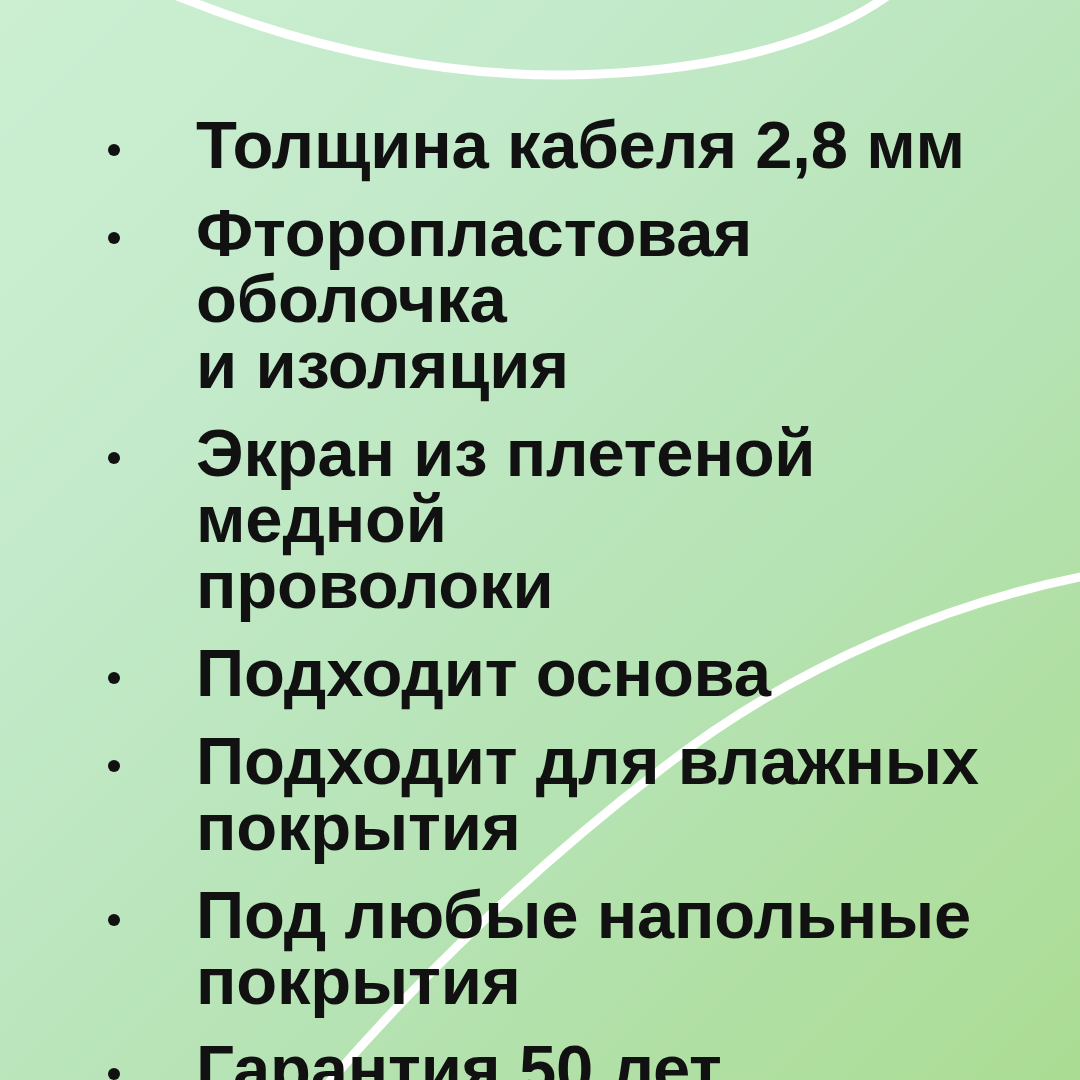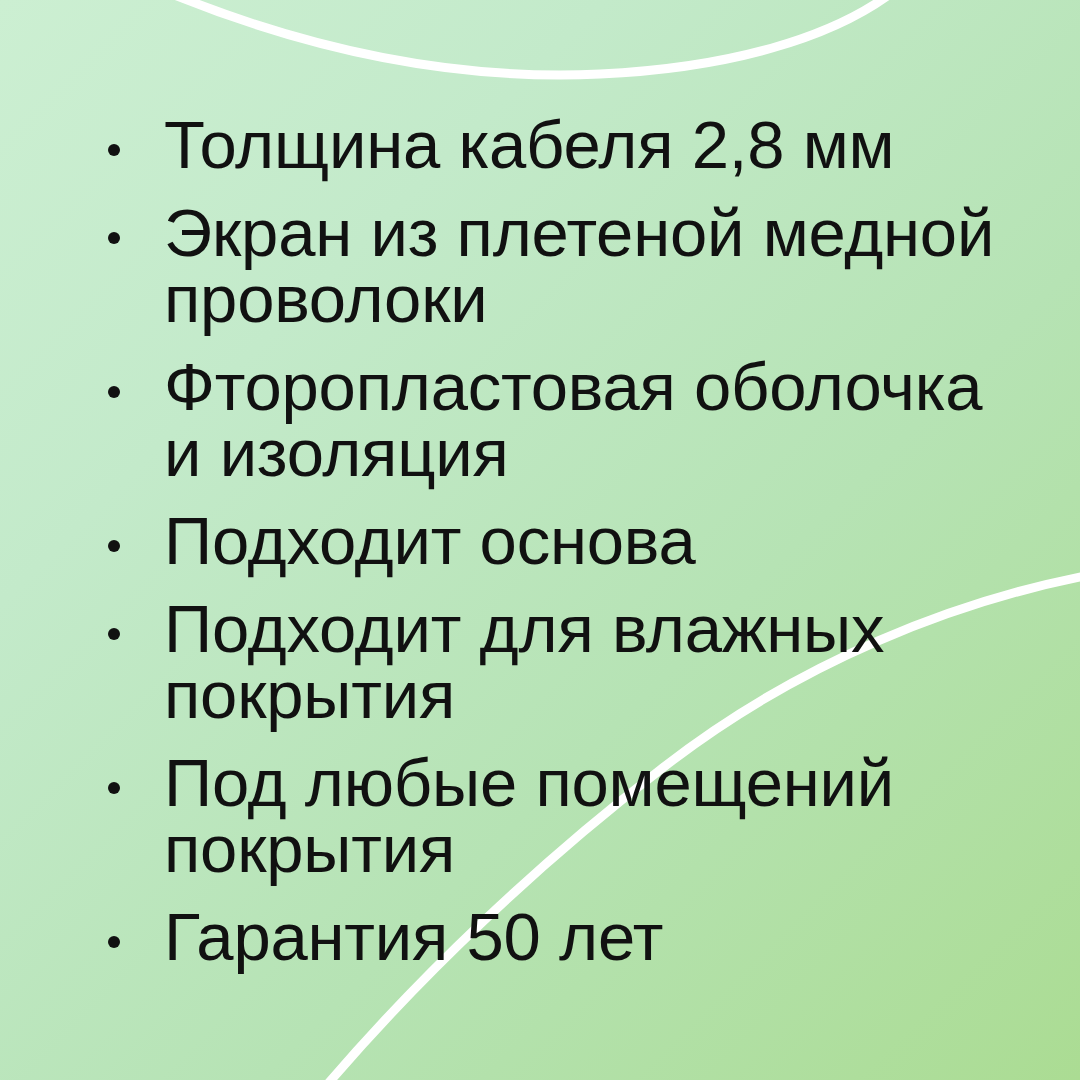--- a/index.html
+++ b/index.html
@@ -61,23 +61,24 @@
     background: #111111;
     margin-top: 32px;
     margin-right: 44px;
   }
 
   .bullet-text {
     flex: 1 1 auto;
     font-size: 67px;
     line-height: 66px;
     color: #111111;
-    font-weight: 400;
+    font-weight: 700;
     letter-spacing: -0.2px;
     white-space: pre-line;
+    margin-left: 32px;
   }
 </style>
 </head>
 <body>
 
 <div id="slide">
 
   <svg id="decor-curves" viewBox="0 0 1080 1080" preserveAspectRatio="none" aria-hidden="true">
     <path d="M 172 -6 C 330 58 470 80 600 74 C 730 68 830 38 890 -6" fill="none" stroke="#FFFFFF" stroke-width="9" stroke-linecap="round"></path>
     <path d="M 1090 575 C 960 600 800 660 660 770 C 540 862 420 976 326 1086" fill="none" stroke="#FFFFFF" stroke-width="9" stroke-linecap="round"></path>
@@ -85,44 +86,44 @@
 
   <ul id="bullet-list">
 
     <li class="bullet-item">
       <span class="bullet-dot"></span>
       <span class="bullet-text">Толщина кабеля 2,8 мм</span>
     </li>
 
     <li class="bullet-item">
       <span class="bullet-dot"></span>
-      <span class="bullet-text">Экран из плетеной медной
-проволоки</span>
+      <span class="bullet-text">Фторопластовая оболочка
+и изоляция</span>
     </li>
 
     <li class="bullet-item">
       <span class="bullet-dot"></span>
-      <span class="bullet-text">Фторопластовая оболочка
-и изоляция</span>
+      <span class="bullet-text">Экран из плетеной медной
+проволоки</span>
     </li>
 
     <li class="bullet-item">
       <span class="bullet-dot"></span>
       <span class="bullet-text">Подходит основа</span>
     </li>
 
     <li class="bullet-item">
       <span class="bullet-dot"></span>
       <span class="bullet-text">Подходит для влажных
 покрытия</span>
     </li>
 
     <li class="bullet-item">
       <span class="bullet-dot"></span>
-      <span class="bullet-text">Под любые помещений
+      <span class="bullet-text">Под любые напольные
 покрытия</span>
     </li>
 
     <li class="bullet-item">
       <span class="bullet-dot"></span>
       <span class="bullet-text">Гарантия 50 лет</span>
     </li>
 
   </ul>
 

